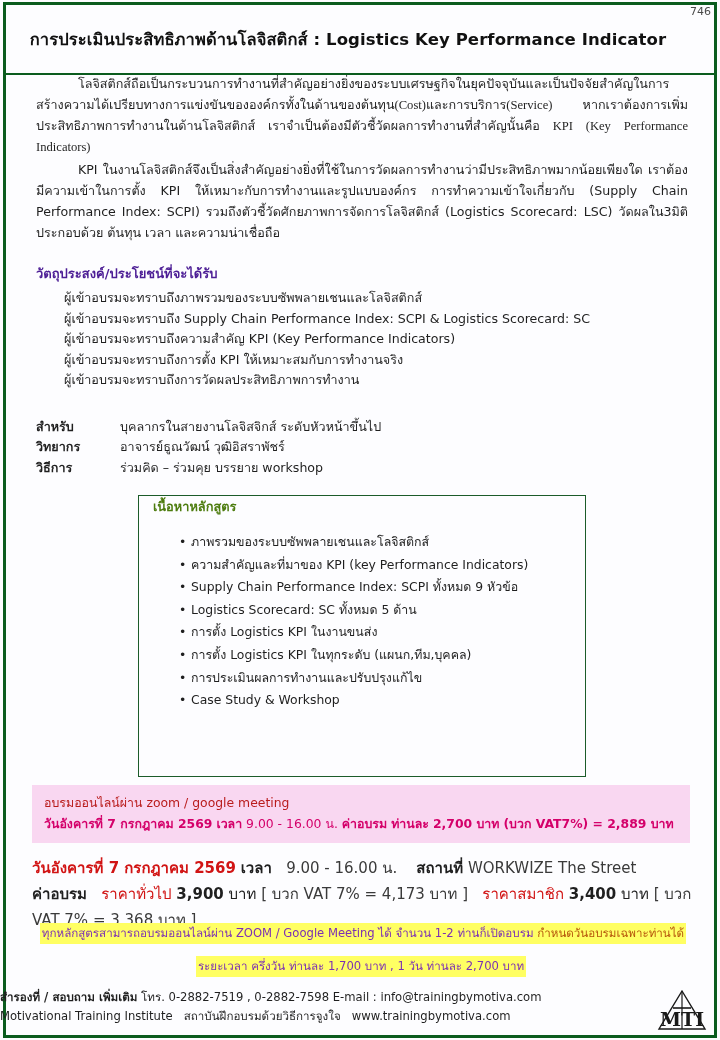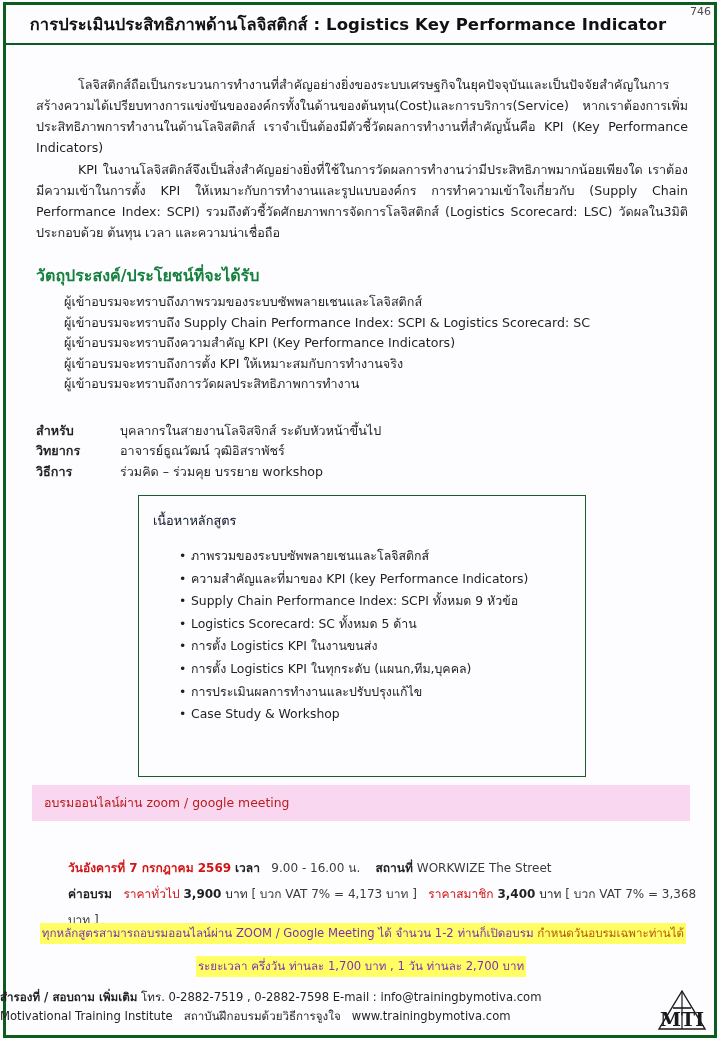--- a/index.html
+++ b/index.html
@@ -42,21 +42,21 @@
     font-size: 11px;
     color: #4a4a4a;
     z-index: 5;
   }
 
   .header {
     position: absolute;
     left: 6px;
     top: 5px;
     right: 6px;
-    height: 40px;
+    height: 70px;
     display: flex;
     align-items: center;
     justify-content: center;
     border-bottom: 2px solid #0b5c1e;
     box-sizing: border-box;
   }
   .header-title {
     font-size: 16.5px;
     font-weight: 700;
     color: #111111;
@@ -77,27 +77,27 @@
 
   .para {
     font-size: 12.6px;
     line-height: 21px;
     color: #1f1f1f;
     text-align: justify;
     text-indent: 42px;
     margin: 0;
     padding: 0 12px 0 16px;
   }
-  .para.first { margin-top: 14px; }
+  .para.first { margin-top: 14px; font-family: Liberation Serif, serif; }
   .para.second { margin-top: 1px; }
 
   .section-heading {
-    font-size: 16px;
+    font-size: 13px;
     font-weight: 700;
-    color: #15803d;
+    color: #4c1d95;
     margin-top: 20px;
     padding-left: 16px;
   }
 
   .plain-list {
     margin: 4px 0 0 0;
     padding: 0 0 0 44px;
     list-style: none;
   }
   .plain-list li {
@@ -131,23 +131,23 @@
     left: 138px;
     top: 435px;
     width: 448px;
     height: 282px;
     border: 1.5px solid #1c5c2a;
     box-sizing: border-box;
     background: #fdfdff;
   }
   .content-box-title {
     font-size: 12.8px;
-    font-weight: 400;
-    color: #0f172a;
-    margin: 14px 0 0 14px;
+    font-weight: 700;
+    color: #4d7c0f;
+    margin: 0 0 0 14px;
   }
   .content-list {
     margin: 14px 0 0 0;
     padding: 0 0 0 40px;
     list-style: none;
   }
   .content-list li {
     font-size: 12.4px;
     line-height: 22.6px;
     color: #1f1f1f;
@@ -185,24 +185,23 @@
   }
 
   
   .onsite-block {
     position: absolute;
     left: 32px;
     top: 795px;
     width: 670px;
   }
   .onsite-line {
-    font-size: 12px;
+    font-size: 15px;
     line-height: 26px;
     color: #1f1f1f;
-    margin-left: 36px;
   }
 
   .red { color: #d11414; }
   .red-b { color: #d11414; font-weight: 700; }
   .bold { font-weight: 700; }
   .grayish { color: #3a3a3a; }
 
   
   .note-block {
     position: absolute;
@@ -299,20 +298,29 @@
         <li>Logistics Scorecard: SC ทั้งหมด 5 ด้าน</li>
         <li>การตั้ง Logistics KPI ในงานขนส่ง</li>
         <li>การตั้ง Logistics KPI ในทุกระดับ (แผนก,ทีม,บุคคล)</li>
         <li>การประเมินผลการทำงานและปรับปรุงแก้ไข</li>
         <li>Case Study &amp; Workshop</li>
       </ul>
     </div>
 
     <div class="pink-block">
       <div class="pink-line1">อบรมออนไลน์ผ่าน zoom / google meeting</div>
+      <div class="pink-line2">
+        <span class="bold">วันอังคารที่ 7 กรกฎาคม 2569</span>
+        <span class="bold">เวลา</span>
+        <span>9.00 - 16.00 น.</span>
+        <span class="bold">ค่าอบรม</span>
+        <span class="bold">ท่านละ</span>
+        <span class="bold">2,700 บาท</span>
+        <span class="bold">(บวก VAT7%) = 2,889 บาท</span>
+      </div>
     </div>
 
     <div class="onsite-block">
       <div class="onsite-line">
         <span class="red-b">วันอังคารที่ 7 กรกฎาคม 2569</span>
         <span class="bold">เวลา</span>
         &nbsp;
         <span class="grayish">9.00 - 16.00 น.</span>
         &nbsp;&nbsp;
         <span class="bold">สถานที่</span>

